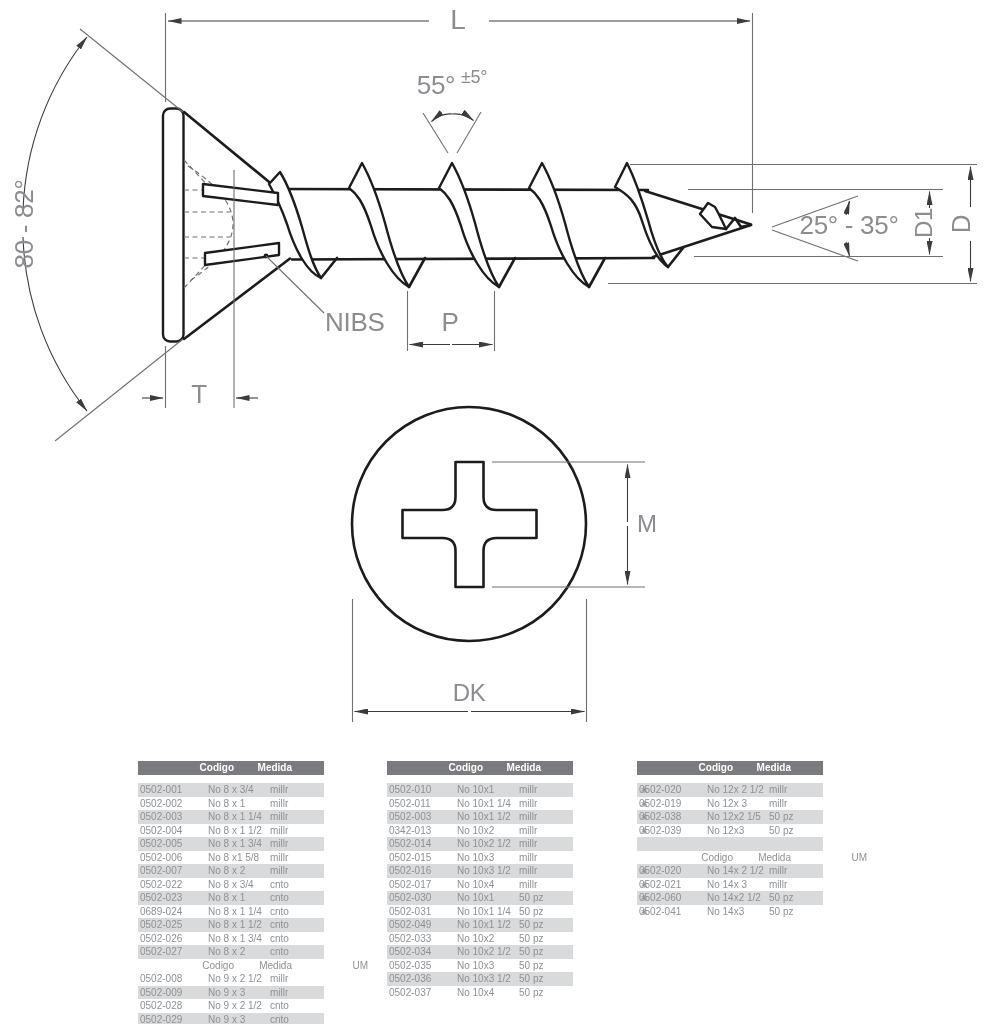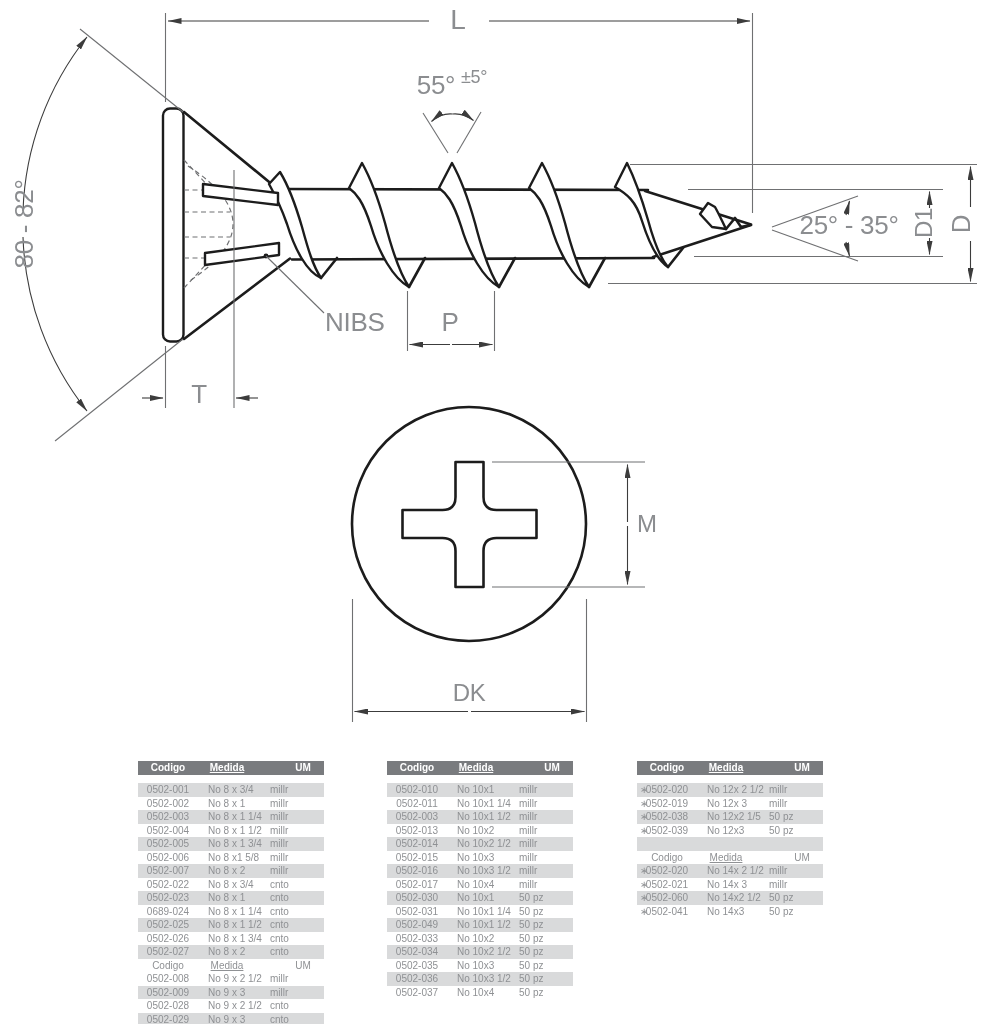--- a/index.html
+++ b/index.html
@@ -16,29 +16,29 @@
   .lbl  {font-size:26px;}
   .lbl-L{font-size:28px;}
   .lbl-s{font-size:18px;}
   .lbl-m{font-size:24px;}
   
   .tbl{position:absolute;width:186px;font-size:10px;color:#8f9194;}
   .thead{position:relative;height:14px;line-height:14px;background:#797b7e;
          color:#ffffff;font-weight:bold;}
   .thead.light{background:transparent;color:#8f9194;font-weight:normal;
                height:13.5px;line-height:13.5px;}
-  .hc{position:absolute;top:0;text-align:center;}
-  .hc1{left:0;width:60px;} .hc2{left:60px;width:58px;text-decoration:underline;} .hc3{left:136px;width:58px;}
+  .hc{position:absolute;top:0;text-align:right;padding-left:36px;}
+  .hc1{left:0;width:60px;} .hc2{left:60px;width:58px;} .hc3{left:136px;width:58px;}
   .tgap{height:8px;}
   .trow{position:relative;height:13.5px;line-height:13.5px;}
   .rows.start-gray  .trow:nth-child(odd) {background:#d9dadb;}
   .rows.start-white .trow:nth-child(even){background:#d9dadb;}
   .spacer-row{height:13.5px;background:#d9dadb;}
   .c-star{position:absolute;left:3px;}
-  .c-cod{position:absolute;left:2px;width:56px;text-align:center;}
+  .c-cod{position:absolute;left:2px;width:56px;text-align:left;}
   .c-med{position:absolute;left:70px;text-align:center;}
   .c-um{position:absolute;left:132px;}
   #t1{left:138px;top:761px;} #t2{left:387px;top:761px;} #t3{left:637px;top:761px;}
 </style>
 </head>
 <body>
 
 <svg id="drawing" width="987" height="745" viewBox="0 0 987 745">
   <defs>
     <marker id="arr" viewBox="0 0 14 6" refX="13.5" refY="3" markerWidth="14" markerHeight="6" orient="auto" markerUnits="userSpaceOnUse">
@@ -297,21 +297,21 @@
           <span class="c-cod">0502-011</span>
           <span class="c-med">No 10x1 1/4</span>
           <span class="c-um">millr</span>
         </div>
         <div class="trow">
           <span class="c-cod">0502-003</span>
           <span class="c-med">No 10x1 1/2</span>
           <span class="c-um">millr</span>
         </div>
         <div class="trow">
-          <span class="c-cod">0502-013</span>
+          <span class="c-cod">0342-013</span>
           <span class="c-med">No 10x2</span>
           <span class="c-um">millr</span>
         </div>
         <div class="trow">
           <span class="c-cod">0502-014</span>
           <span class="c-med">No 10x2 1/2</span>
           <span class="c-um">millr</span>
         </div>
         <div class="trow">
           <span class="c-cod">0502-015</span>

